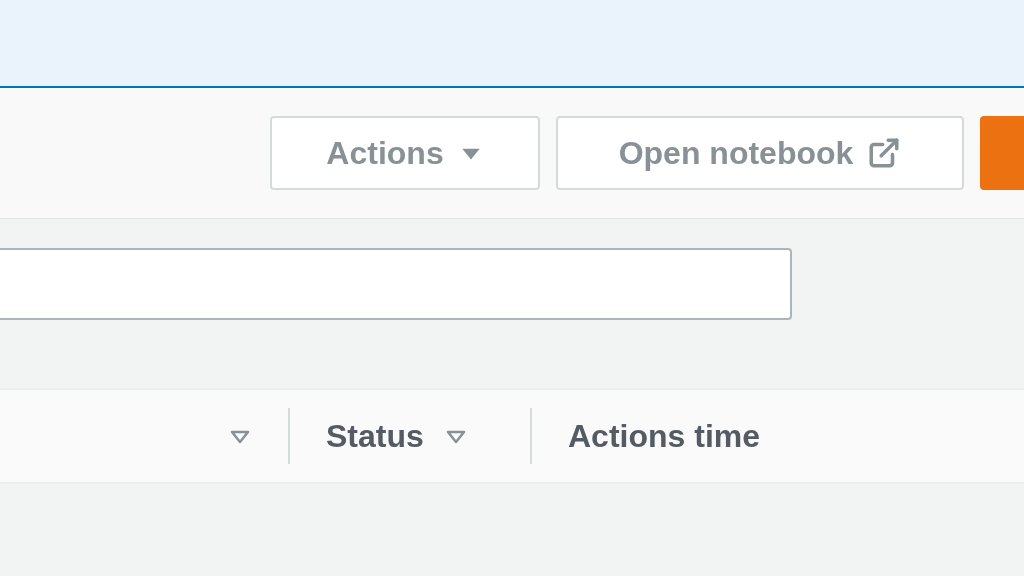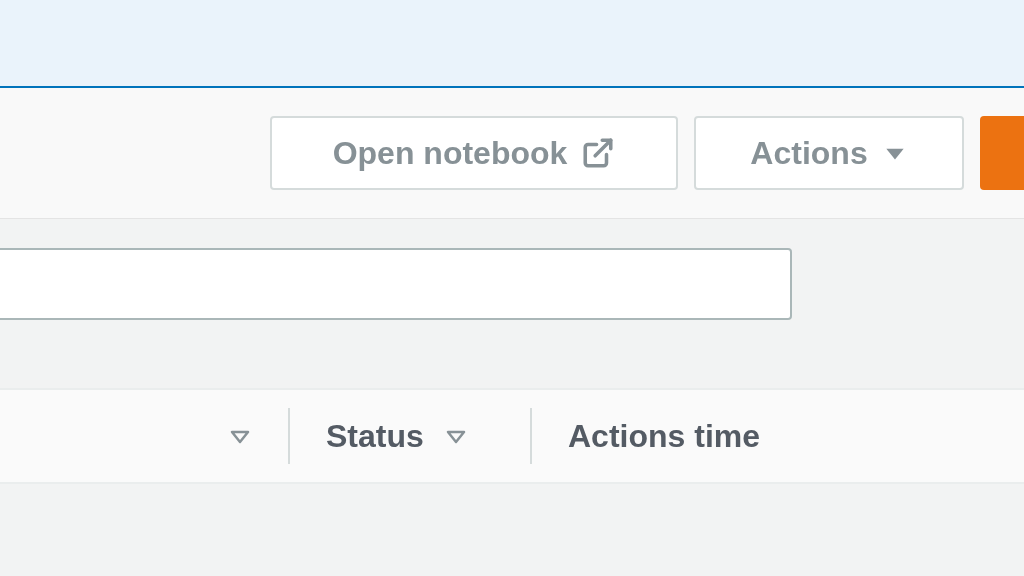--- a/index.html
+++ b/index.html
@@ -132,36 +132,36 @@
 </head>
 <body>
 
 <div class="top-banner"></div>
 
 <div class="content-area">
 
   <div class="toolbar-panel">
     <div class="button-row">
 
+      <button class="btn btn-actions">
+        <span>Actions</span>
+        <span class="caret-icon">
+          <svg width="26" height="26" viewBox="0 0 24 24" fill="#879196">
+            <path d="M4 8 L20 8 L12 18 Z"></path>
+          </svg>
+        </span>
+      </button>
+
       <button class="btn btn-open">
         <span>Open notebook</span>
         <span class="external-icon">
           <svg width="34" height="34" viewBox="0 0 24 24" fill="none" stroke="#879196" stroke-width="2.5" stroke-linecap="round" stroke-linejoin="round">
             <path d="M18 13v6a2 2 0 0 1-2 2H5a2 2 0 0 1-2-2V8a2 2 0 0 1 2-2h6"></path>
             <polyline points="15 3 21 3 21 9"></polyline>
             <line x1="10" y1="14" x2="21" y2="3"></line>
-          </svg>
-        </span>
-      </button>
-
-      <button class="btn btn-actions">
-        <span>Actions</span>
-        <span class="caret-icon">
-          <svg width="26" height="26" viewBox="0 0 24 24" fill="#879196">
-            <path d="M4 8 L20 8 L12 18 Z"></path>
           </svg>
         </span>
       </button>
 
       <div class="btn-primary-slice"></div>
     </div>
   </div>
 
   <div class="search-row">
     <input type="text" class="search-input" value="" style="">

